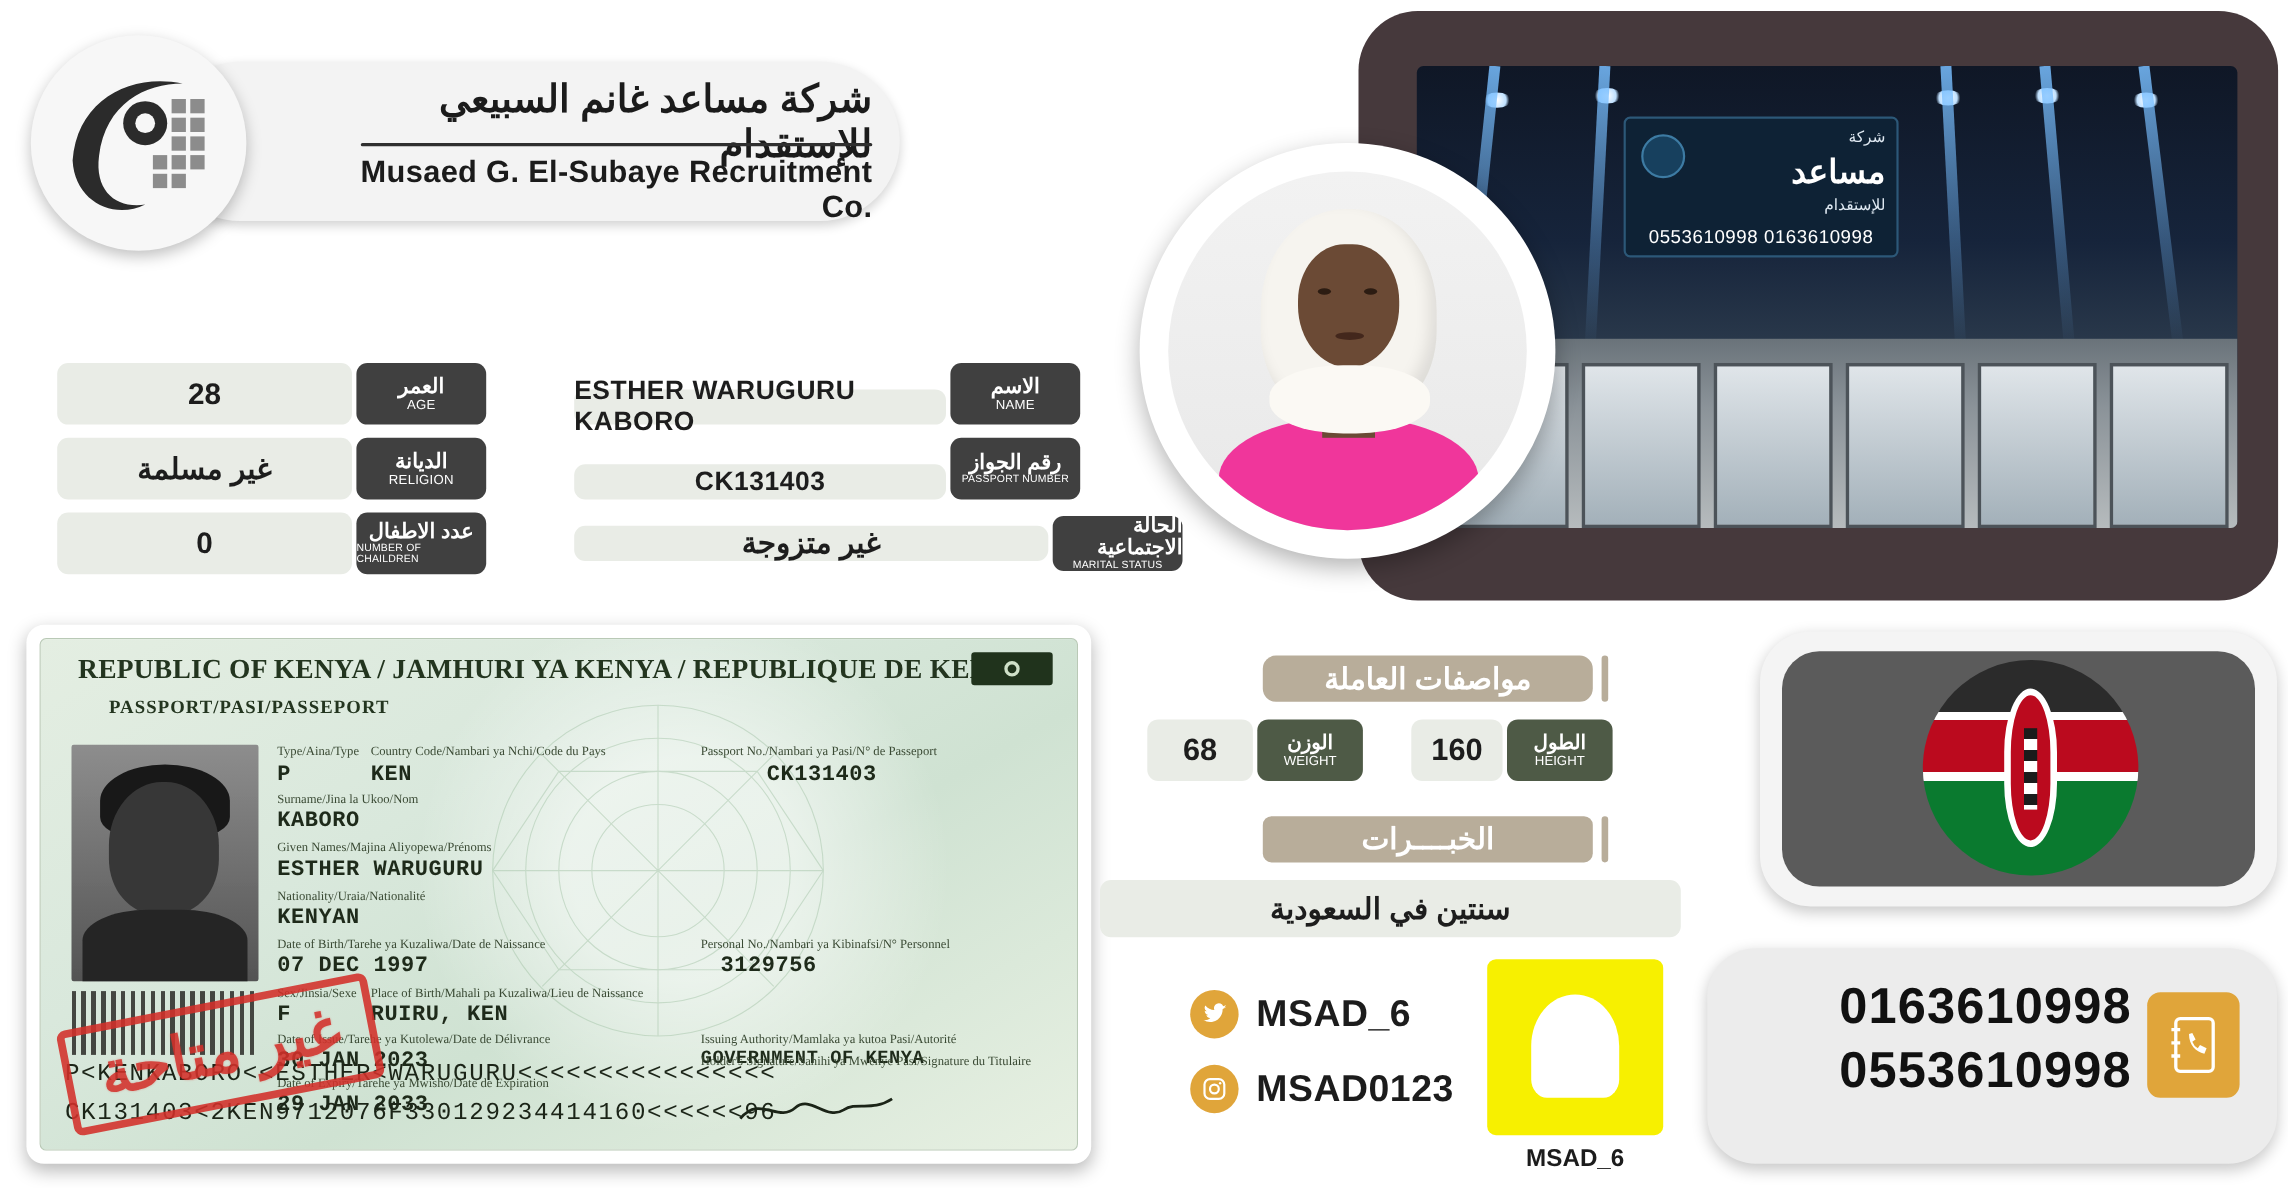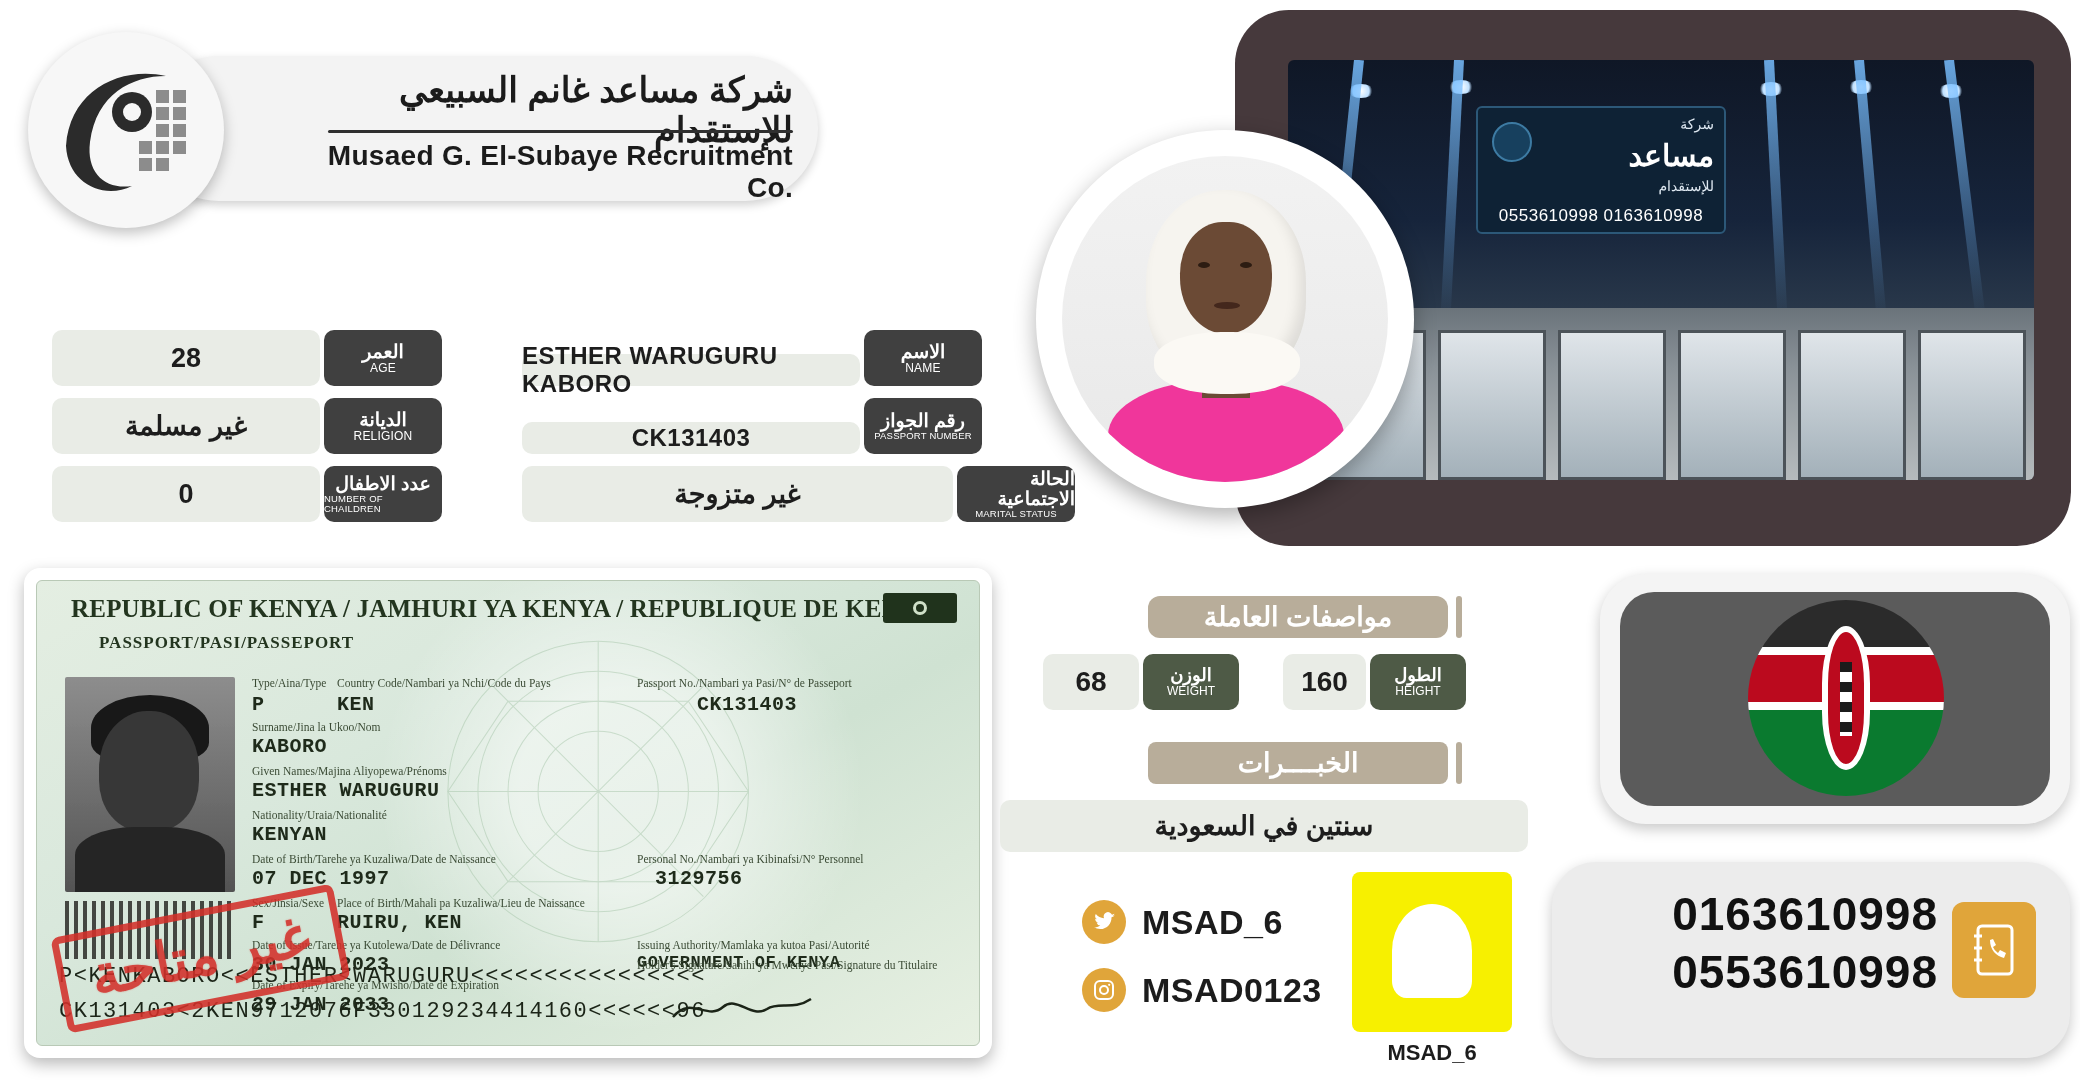--- a/index.html
+++ b/index.html
@@ -76,21 +76,21 @@
   }
   .field .val.ltr { direction:ltr; font-size:24px; letter-spacing:.5px;margin-top:24px; }
 
   
   #f-age      { left: 52px;  top: 330px; width: 390px; }
   #f-religion { left: 52px;  top: 398px; width: 390px; }
   #f-children { left: 52px;  top: 466px; width: 390px; }
   
   #f-name     { left: 522px; top: 330px; width: 460px; }
   #f-passport { left: 522px; top: 398px; width: 460px; }
-  #f-marital  { left: 522px; top: 466px; width: 553px; }
+  #f-marital  { left: 522px; top: 466px; width: 553px; align-items: center; }
 
   
   #passport-card {
     position:absolute; left: 24px; top: 568px;
     width: 968px; height: 490px;
     background: #ffffff;
     border-radius: 16px;
     box-shadow: 0 6px 16px rgba(0,0,0,.28);
     padding: 12px;
   }

